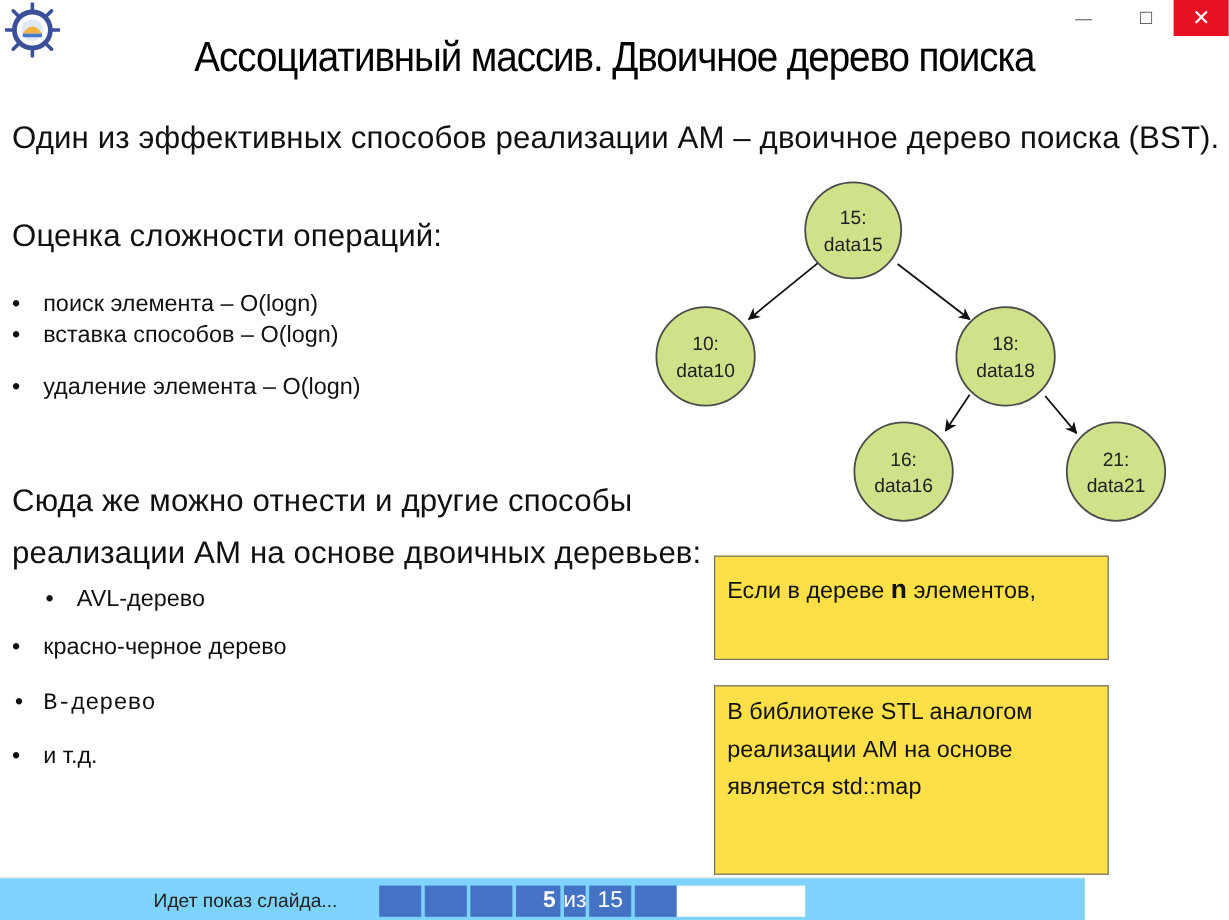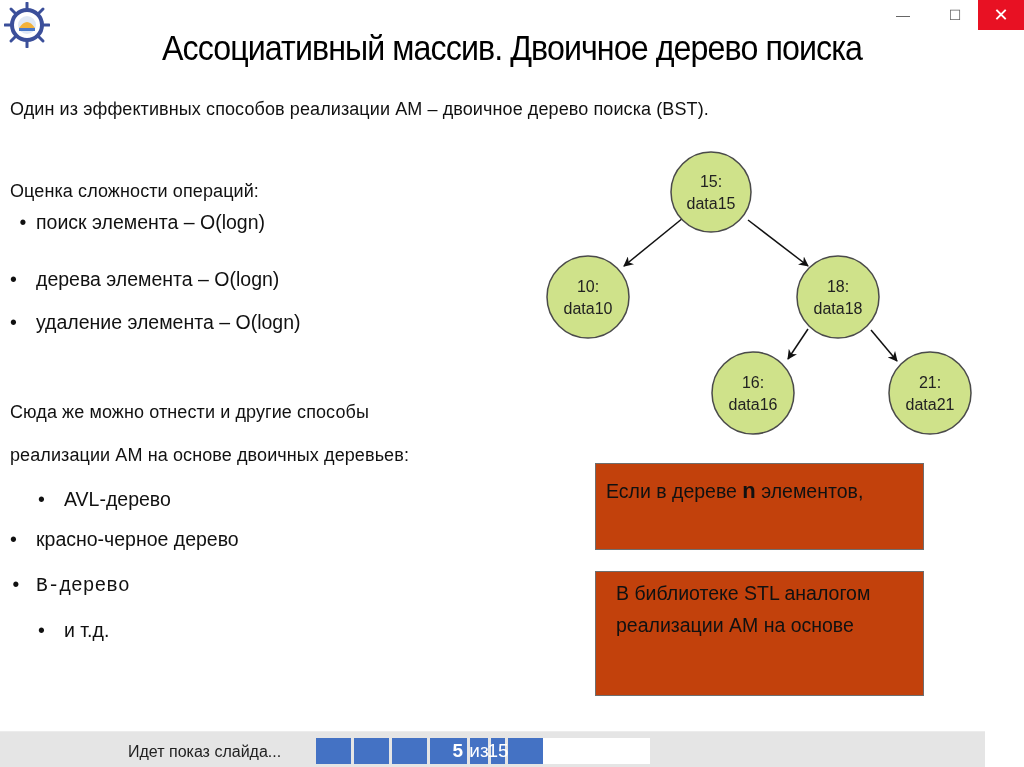--- a/index.html
+++ b/index.html
@@ -5,30 +5,30 @@
   html, body { margin:0; padding:0; }
   body { width:1024px; height:767px; position:relative; background:#ffffff; overflow:hidden;
          font-family:"Liberation Sans", sans-serif; color:#111; }
   .logo { position:absolute; left:4px; top:2px; width:46px; height:46px; }
   .win-controls { position:absolute; top:0; right:0; height:30px; display:flex; align-items:flex-start; }
   .win-btn { width:46px; height:30px; display:flex; align-items:center; justify-content:center; color:#666; font-size:14px; cursor:pointer; }
   .win-btn.min { margin-right:6px; }
   .win-btn.close { background:#e81123; color:#fff; font-size:18px; width:46px; }
   .title { position:absolute; left:0; width:1024px; top:28px; text-align:center;
            font-family:"Liberation Sans", sans-serif; font-size:35px; letter-spacing:-1px; color:#000; transform:scaleX(0.92); transform-origin:center; }
-  .text-line { position:absolute; left:10px; font-size:18px; color:#111; white-space:nowrap; letter-spacing:0.1px; }
+  .text-line { position:absolute; left:10px; font-size:26px; color:#111; white-space:nowrap; letter-spacing:0.1px; }
   .bullet { position:absolute; left:10px; font-size:19.5px; color:#111; white-space:nowrap; }
   .bullet .dot { display:inline-block; width:26px; }
   .tree { position:absolute; left:540px; top:140px; width:440px; height:300px; }
-  .info-box { position:absolute; background:#c2410c; border:1.5px solid #6e6e6e; font-size:19.5px; color:#111; box-sizing:border-box; }
+  .info-box { position:absolute; background:#fde047; border:1.5px solid #6e6e6e; font-size:19.5px; color:#111; box-sizing:border-box; }
   .box1 { left:595px; top:463px; width:329px; height:87px; padding:8px 10px; line-height:37px; }
-  .box2 { left:595px; top:571px; width:329px; height:125px; padding:6px 20px; line-height:31.5px; }
+  .box2 { left:595px; top:571px; width:329px; height:158px; padding:6px 10px; line-height:31.5px; }
   .bold-math { font-family:"Liberation Serif", serif; font-weight:bold; font-size:21px; }
   .bold-n { font-weight:bold; }
-  .statusbar { position:absolute; left:0; top:731px; width:985px; height:36px; background:#e5e5e5; border-top:1px solid #ececec; }
+  .statusbar { position:absolute; left:0; top:731px; width:904px; height:36px; background:#7dd3fc; border-top:1px solid #ececec; }
   .status-text { position:absolute; left:128px; top:11px; font-size:16px; color:#222; }
   .progress { position:absolute; left:316px; top:738px; height:26px; display:flex; }
   .seg { height:26px; background:#4472c4; margin-right:3px; color:#fff; font-size:19px; display:flex; align-items:center; justify-content:center; box-sizing:border-box; }
   .seg.bold { font-weight:bold; }
   .seg-rest { height:26px; background:#ffffff; width:107px; }
 </style>
 </head>
 <body>
 
 <svg class="logo" viewBox="0 0 46 46">
@@ -54,43 +54,43 @@
   <div class="win-btn close">
       <span>✕</span>
     </div>
 </div>
 
 <div class="title">Ассоциативный массив. Двоичное дерево поиска</div>
 
 <div class="text-line" style="top:99px;">Один из эффективных способов реализации АМ – двоичное дерево поиска (BST).</div>
 <div class="text-line" style="top:181px;">Оценка сложности операций:</div>
 
-<div class="bullet" style="top:211px;text-align:center;">
+<div class="bullet" style="top:242px;">
   <span class="dot">•</span><span>поиск элемента – O(logn)</span>
 </div>
 <div class="bullet" style="top:268px;">
-  <span class="dot">•</span><span>дерева элемента – O(logn)</span>
+  <span class="dot">•</span><span>вставка способов – O(logn)</span>
 </div>
 <div class="bullet" style="top:311px;">
   <span class="dot">•</span><span>удаление элемента – O(logn)</span>
 </div>
 
 <div class="text-line" style="top:402px;">Сюда же можно отнести и другие способы</div>
 <div class="text-line" style="top:445px;">реализации АМ на основе двоичных деревьев:</div>
 
 <div class="bullet" style="top:488px;margin-left:28px;">
   <span class="dot">•</span><span>AVL-дерево</span>
 </div>
 <div class="bullet" style="top:528px;">
   <span class="dot">•</span><span>красно-черное дерево</span>
 </div>
 <div class="bullet" style="top:575px;font-family:Liberation Mono, monospace;">
   <span class="dot">•</span><span>B-дерево</span>
 </div>
-<div class="bullet" style="top:619px;margin-left:28px;">
+<div class="bullet" style="top:619px;">
   <span class="dot">•</span><span>и т.д.</span>
 </div>
 
 <svg class="tree" viewBox="540 140 440 300" width="440" height="300">
   <defs>
     <marker id="arr" markerWidth="10" markerHeight="10" refX="9" refY="5" orient="auto" markerUnits="userSpaceOnUse">
       <path d="M0,0 L10,5 L0,10 L3,5 Z" fill="#111"></path>
     </marker>
   </defs>
   <g stroke="#111" stroke-width="1.5" fill="none">
@@ -129,27 +129,28 @@
 
 <div class="info-box box1">
   <div>
     <span>Если в дереве </span><span class="bold-n" style="font-size:22px;">n</span><span> элементов,</span>
   </div>
 </div>
 
 <div class="info-box box2">
   <div>В библиотеке STL аналогом</div>
   <div>реализации АМ на основе</div>
+  <div>является std::map</div>
 </div>
 
 <div class="statusbar">
   <div class="status-text">Идет показ слайда...</div>
 </div>
 <div class="progress">
   <div class="seg" style="width:35px;"></div>
   <div class="seg" style="width:35px;"></div>
   <div class="seg" style="width:35px;"></div>
   <div class="seg bold" style="width:37px; justify-content:flex-end; padding-right:4px;">5</div>
   <div class="seg" style="width:18px;">из</div>
-  <div class="seg" style="width:14px;">15</div>
+  <div class="seg" style="width:35px;">15</div>
   <div class="seg" style="width:35px; margin-right:0;"></div>
   <div class="seg-rest"></div>
 </div>
 
 </body></html>

